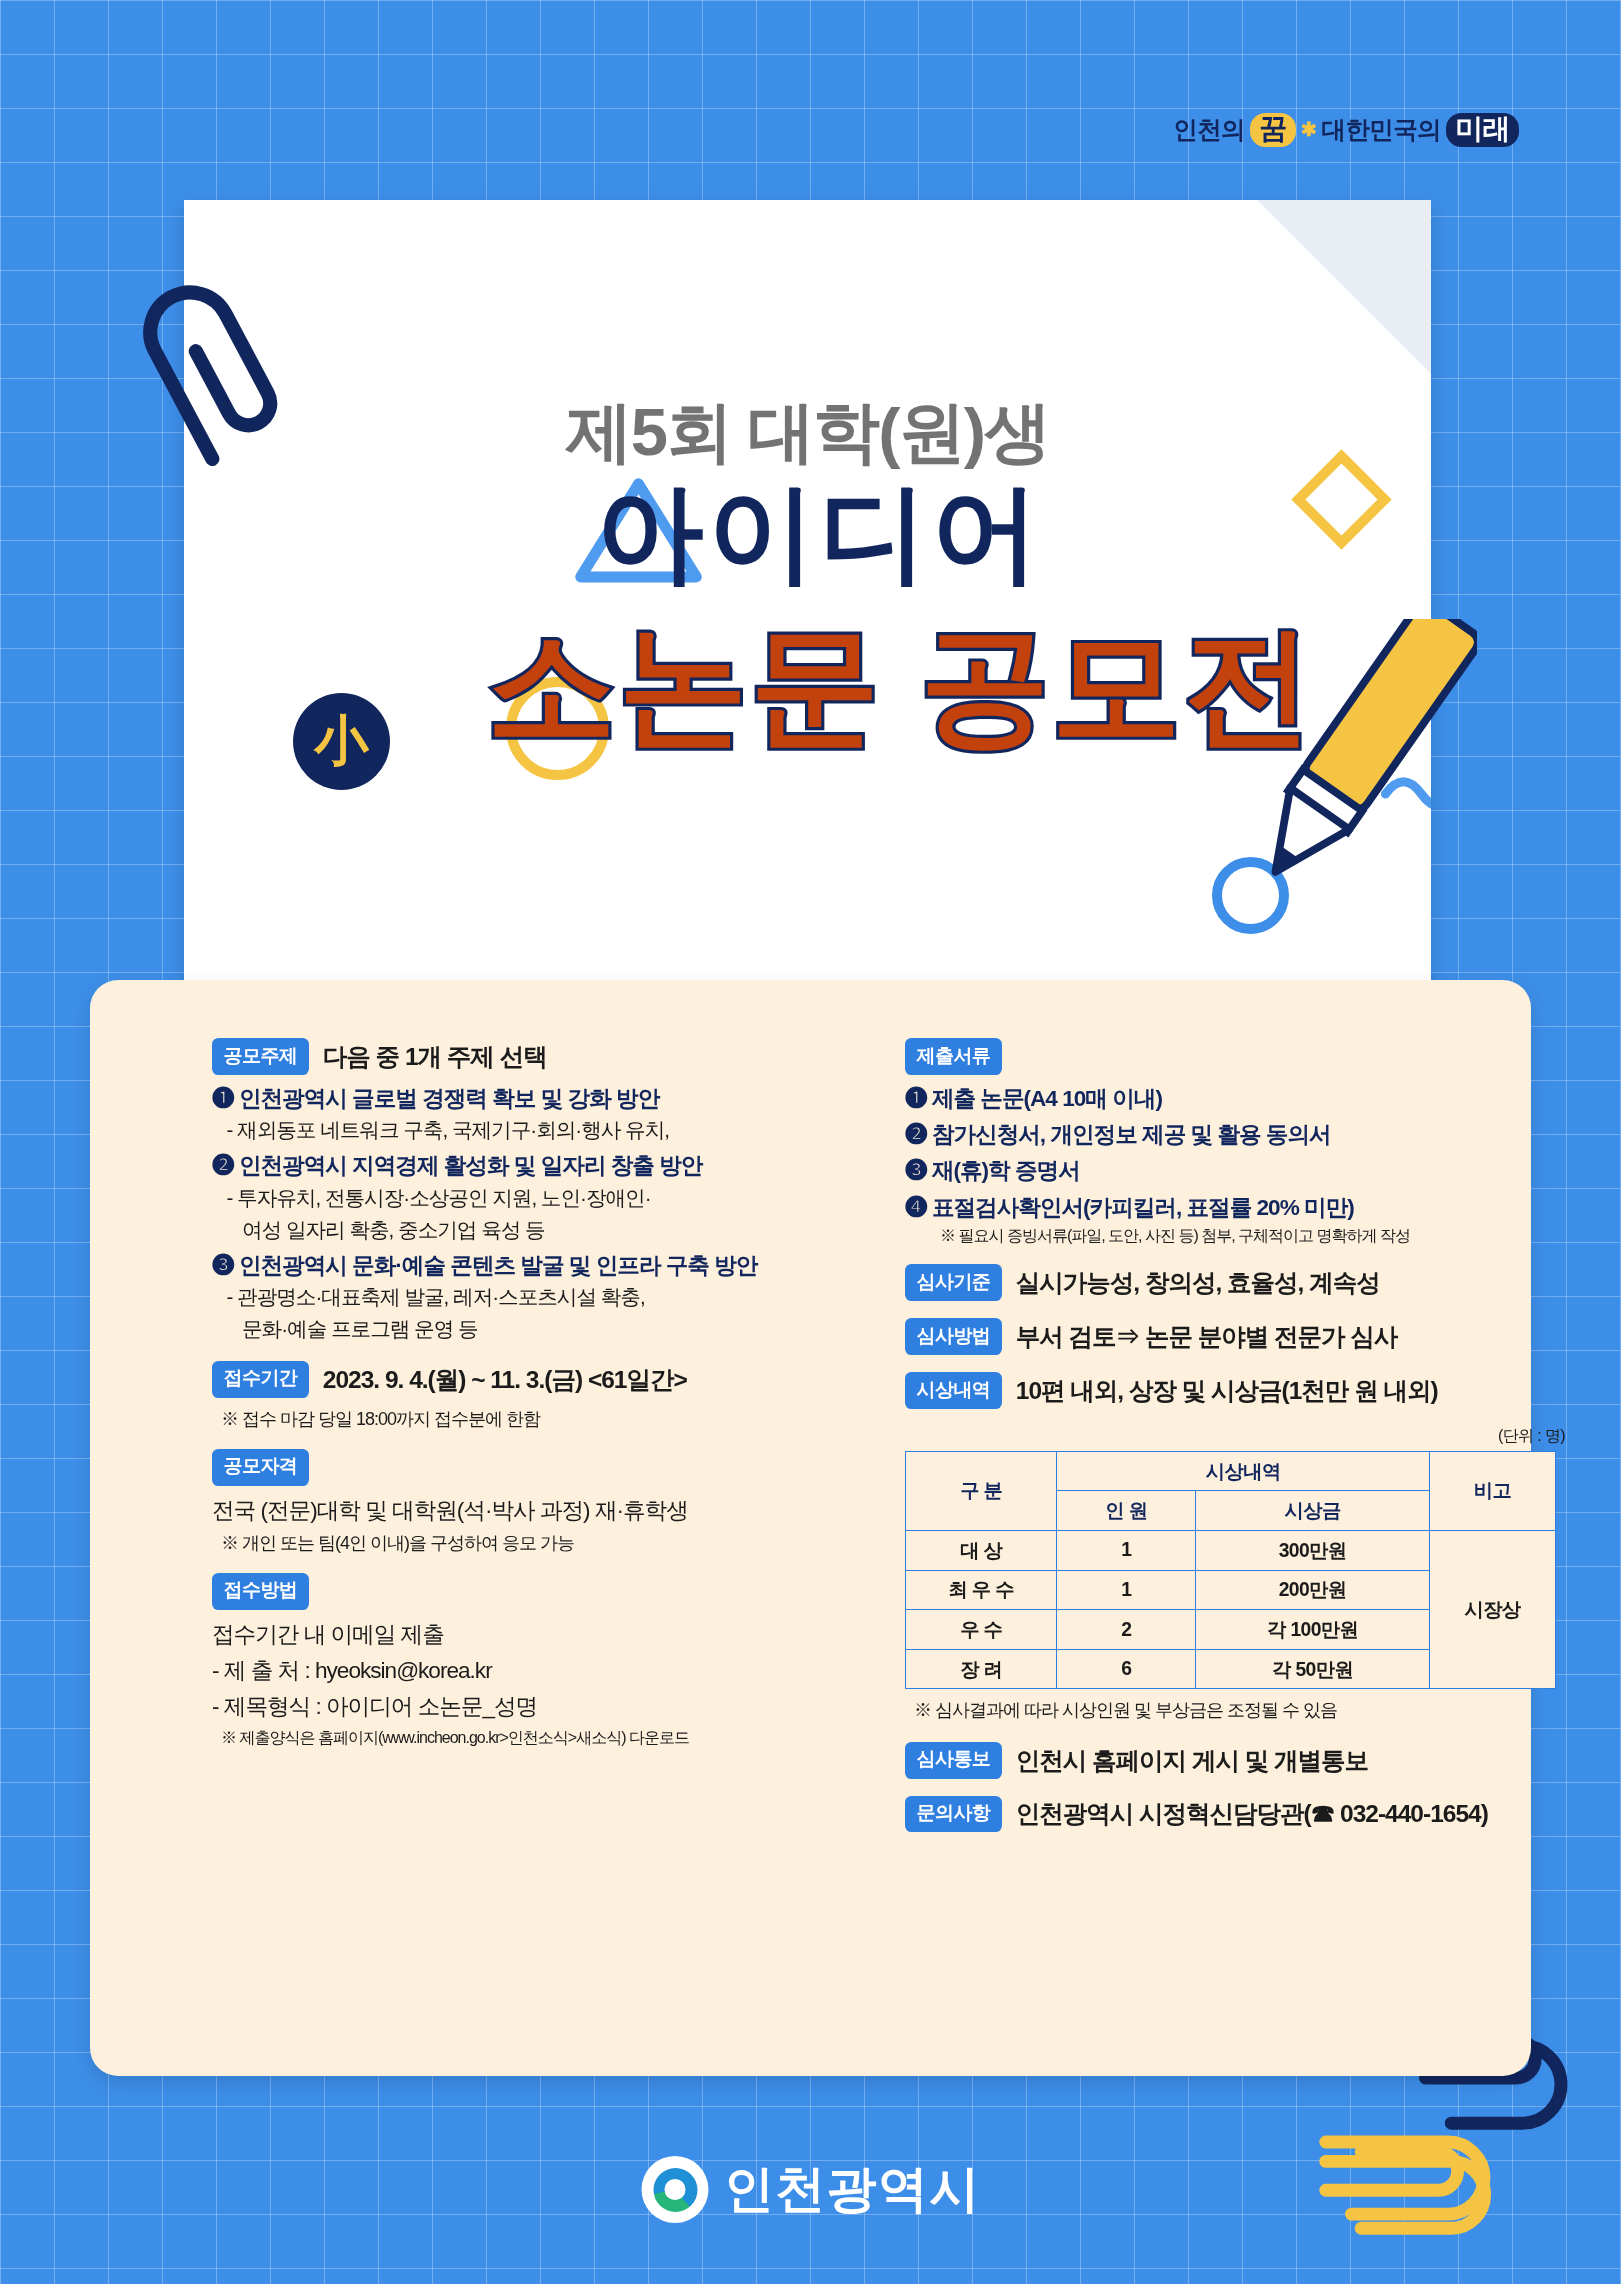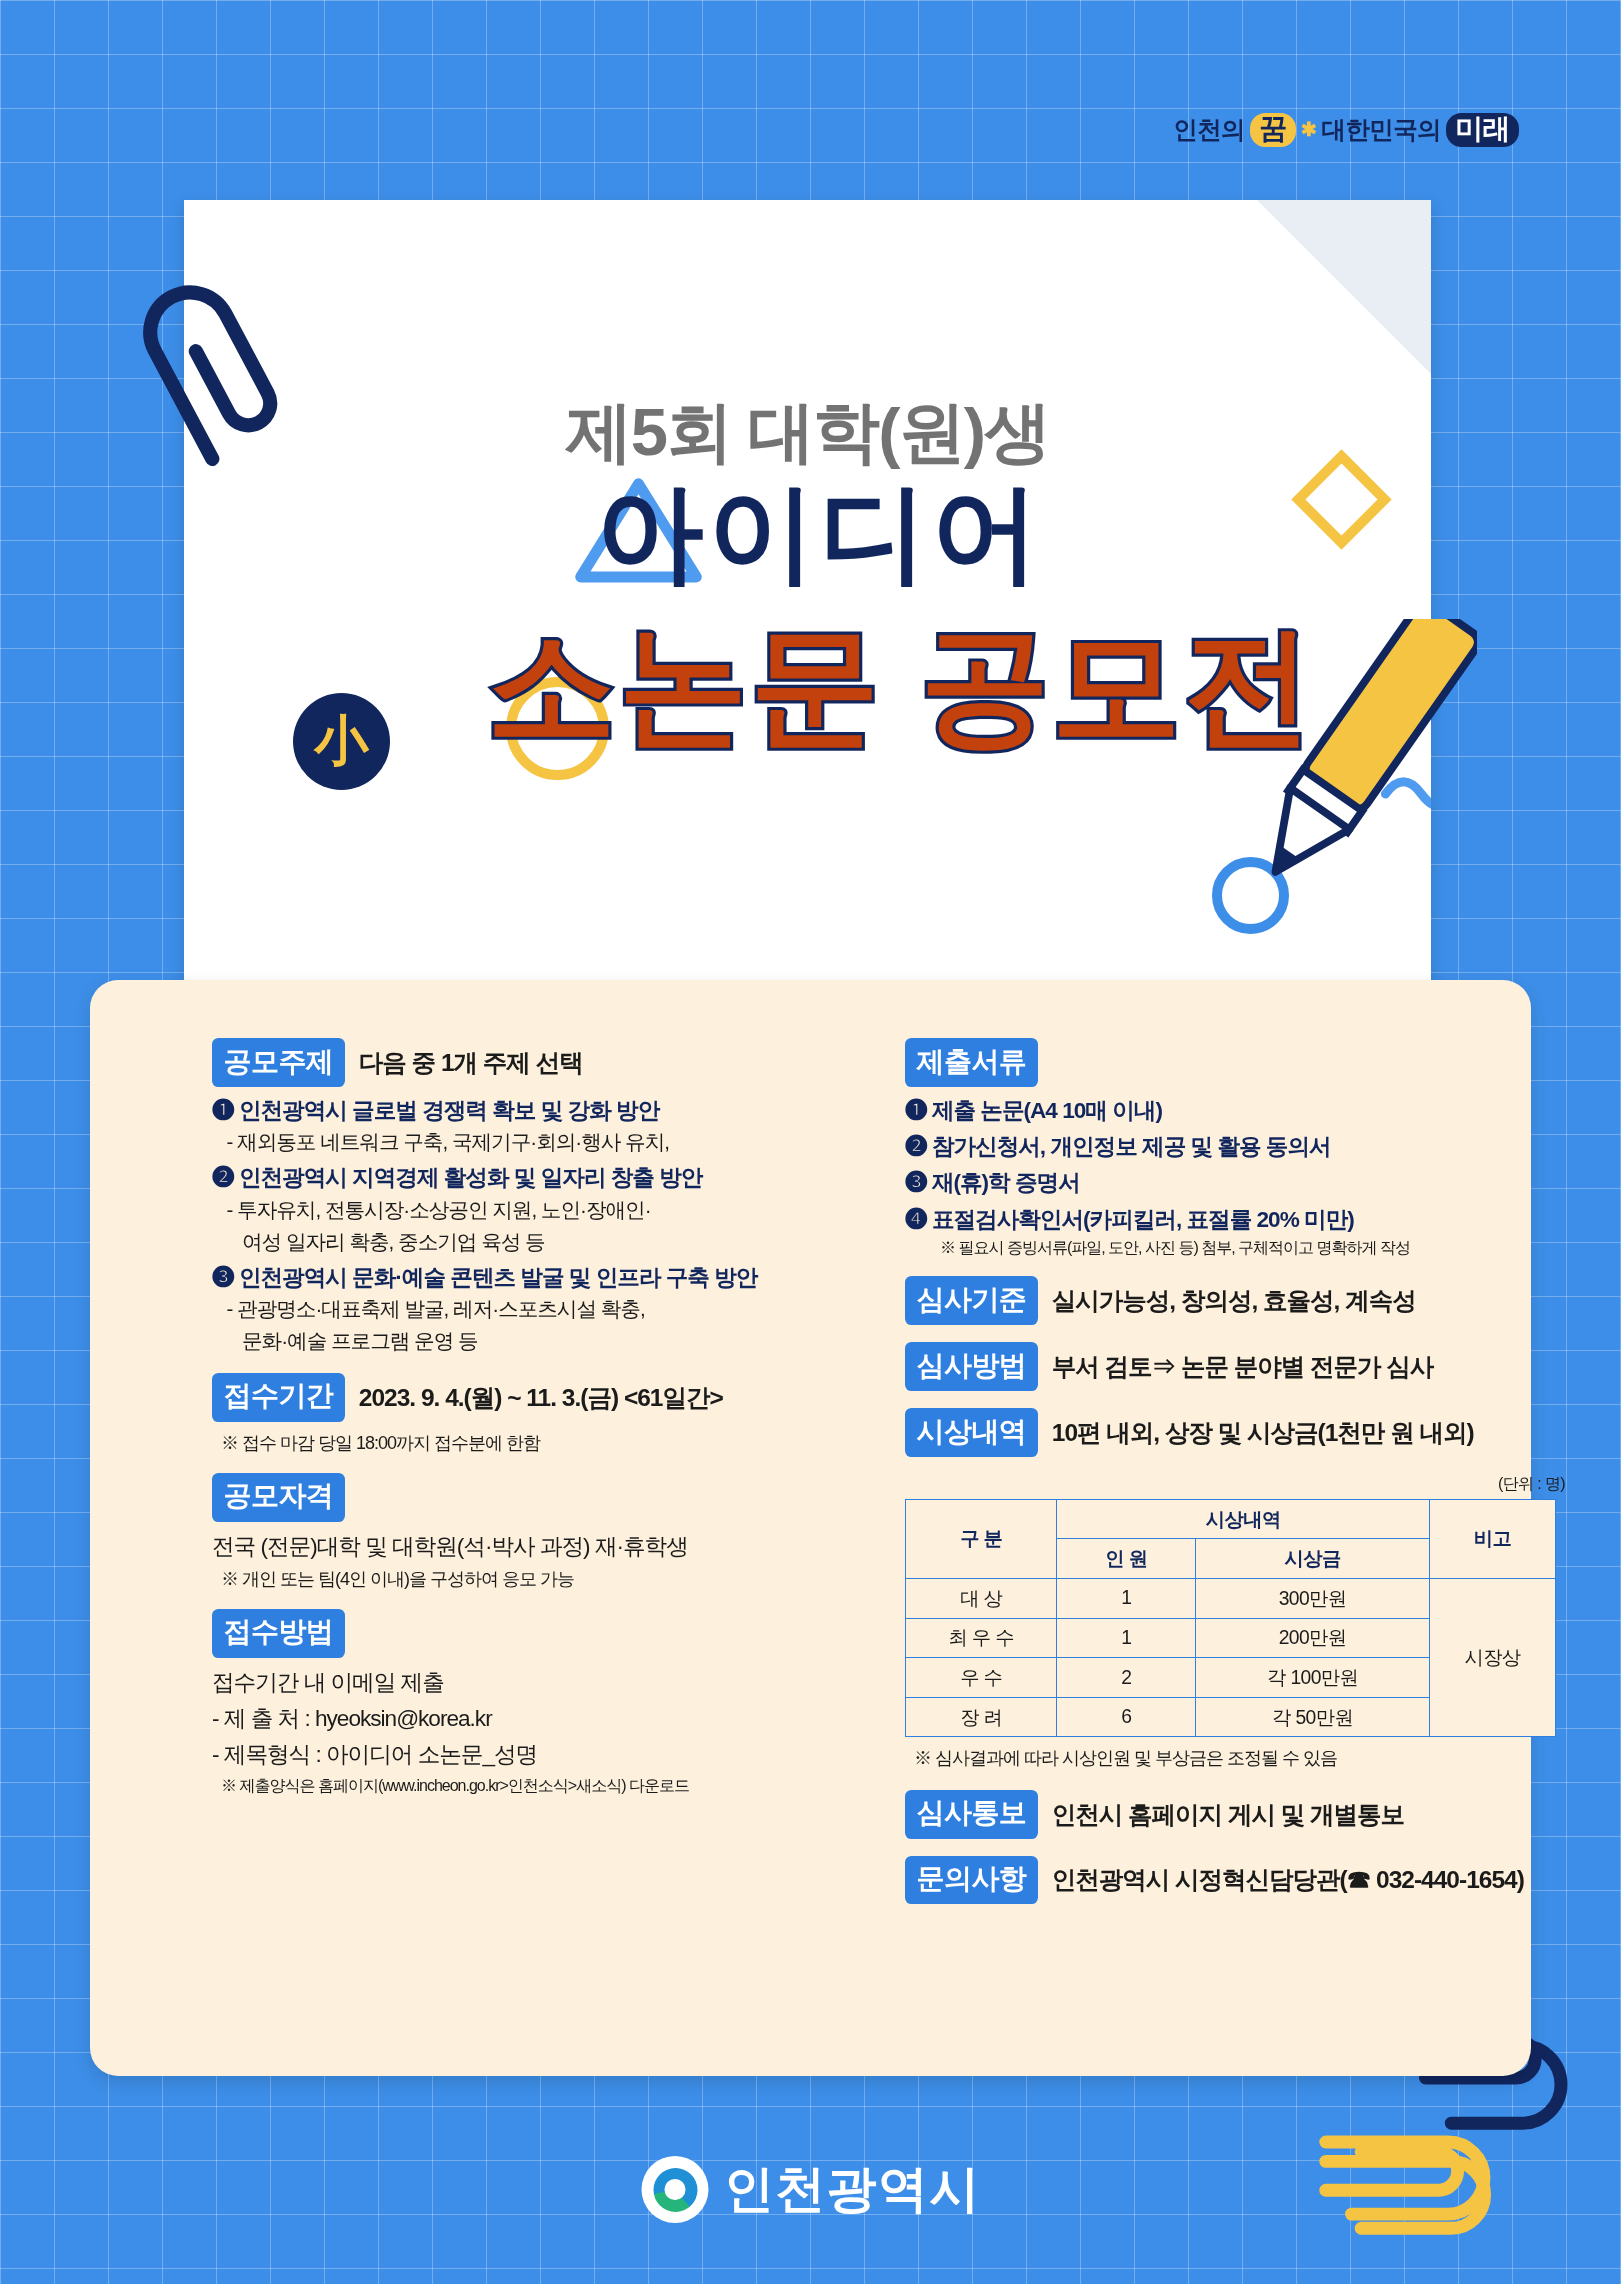--- a/index.html
+++ b/index.html
@@ -195,21 +195,21 @@
     position: absolute;
     left: 815px;
     top: 58px;
     width: 664px;
   }
   .tag {
     display: inline-block;
     background: #2f7fe0;
     color: #ffffff;
     font-weight: bold;
-    font-size: 28px;
+    font-size: 19px;
     padding: 4.5px 11.6px 6.4px;
     border-radius: 6.4px;
     letter-spacing: -0.6px;
     vertical-align: middle;
   }
   .tag-row {
     display: flex;
     align-items: center;
     gap: 14px;
     margin-bottom: 9px;
@@ -268,21 +268,21 @@
   }
   table.prize th, table.prize td {
     border: 1.3px solid #2f7fe0;
     color: #12265e;
     font-size: 19.3px;
     text-align: center;
     padding: 5.8px 2.6px;
     letter-spacing: -0.6px;
   }
   table.prize th { font-weight: bold; }
-  table.prize td.normal { color: #1b1b1b; font-weight: normal; }
+  table.prize td.normal { color: #1b1b1b; font-weight: bold; }
 
   
   .footer-logo {
     position: absolute;
     left: 50%;
     transform: translateX(-50%);
     bottom: 61px;
     display: flex;
     align-items: flex-end;
     gap: 15.5px;

